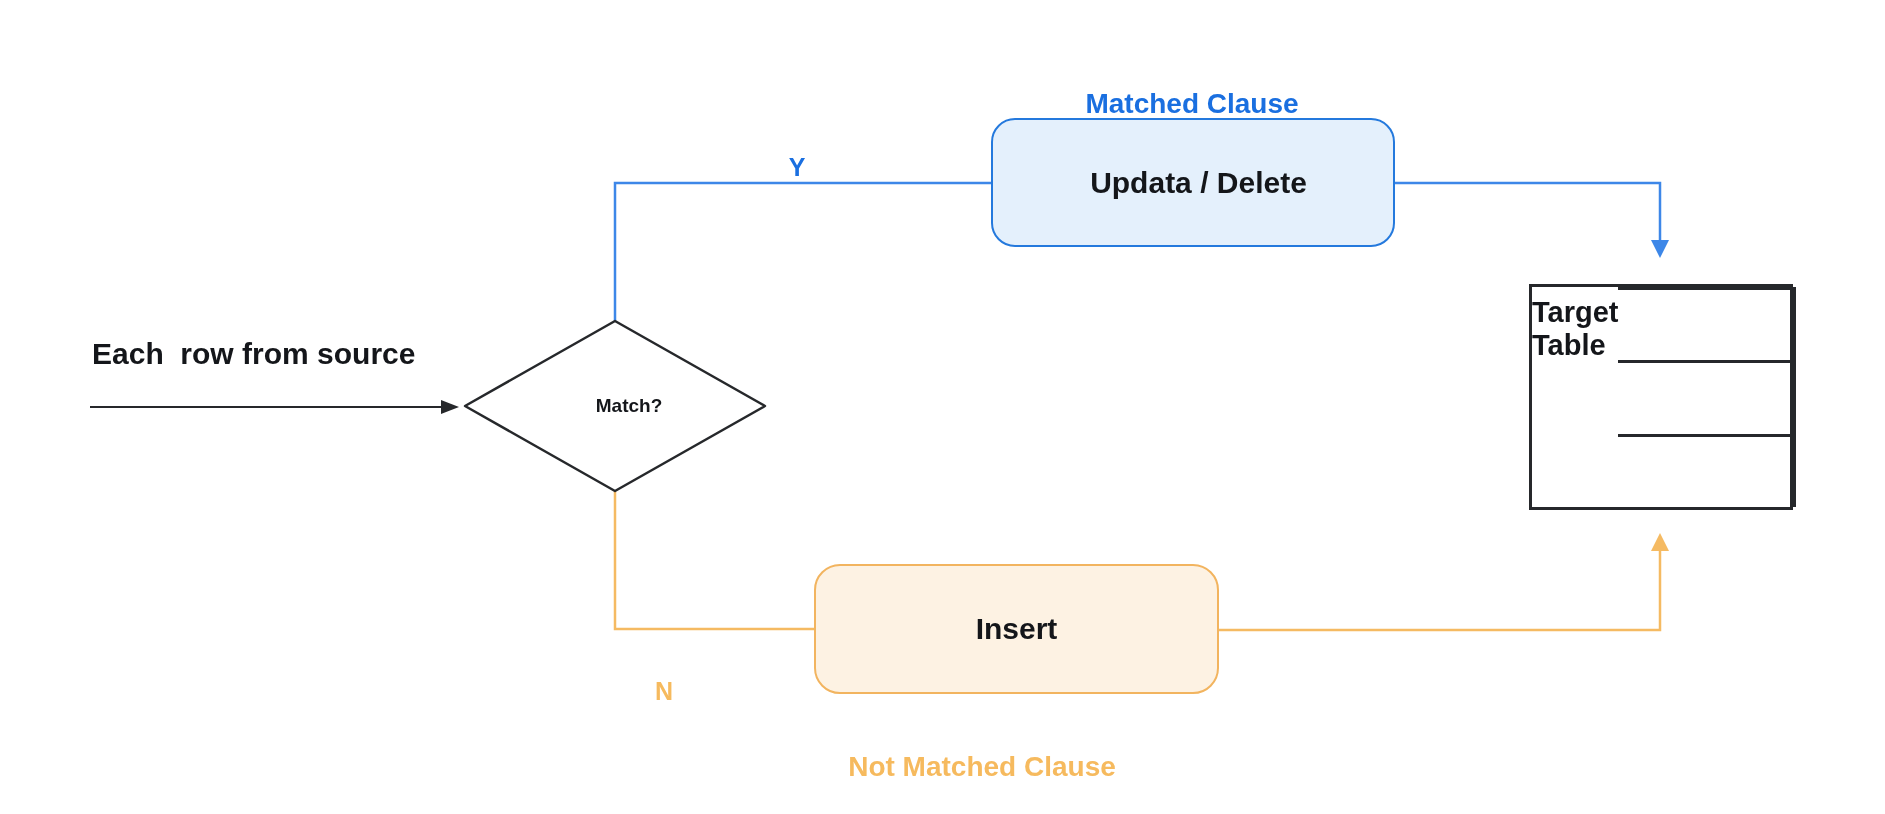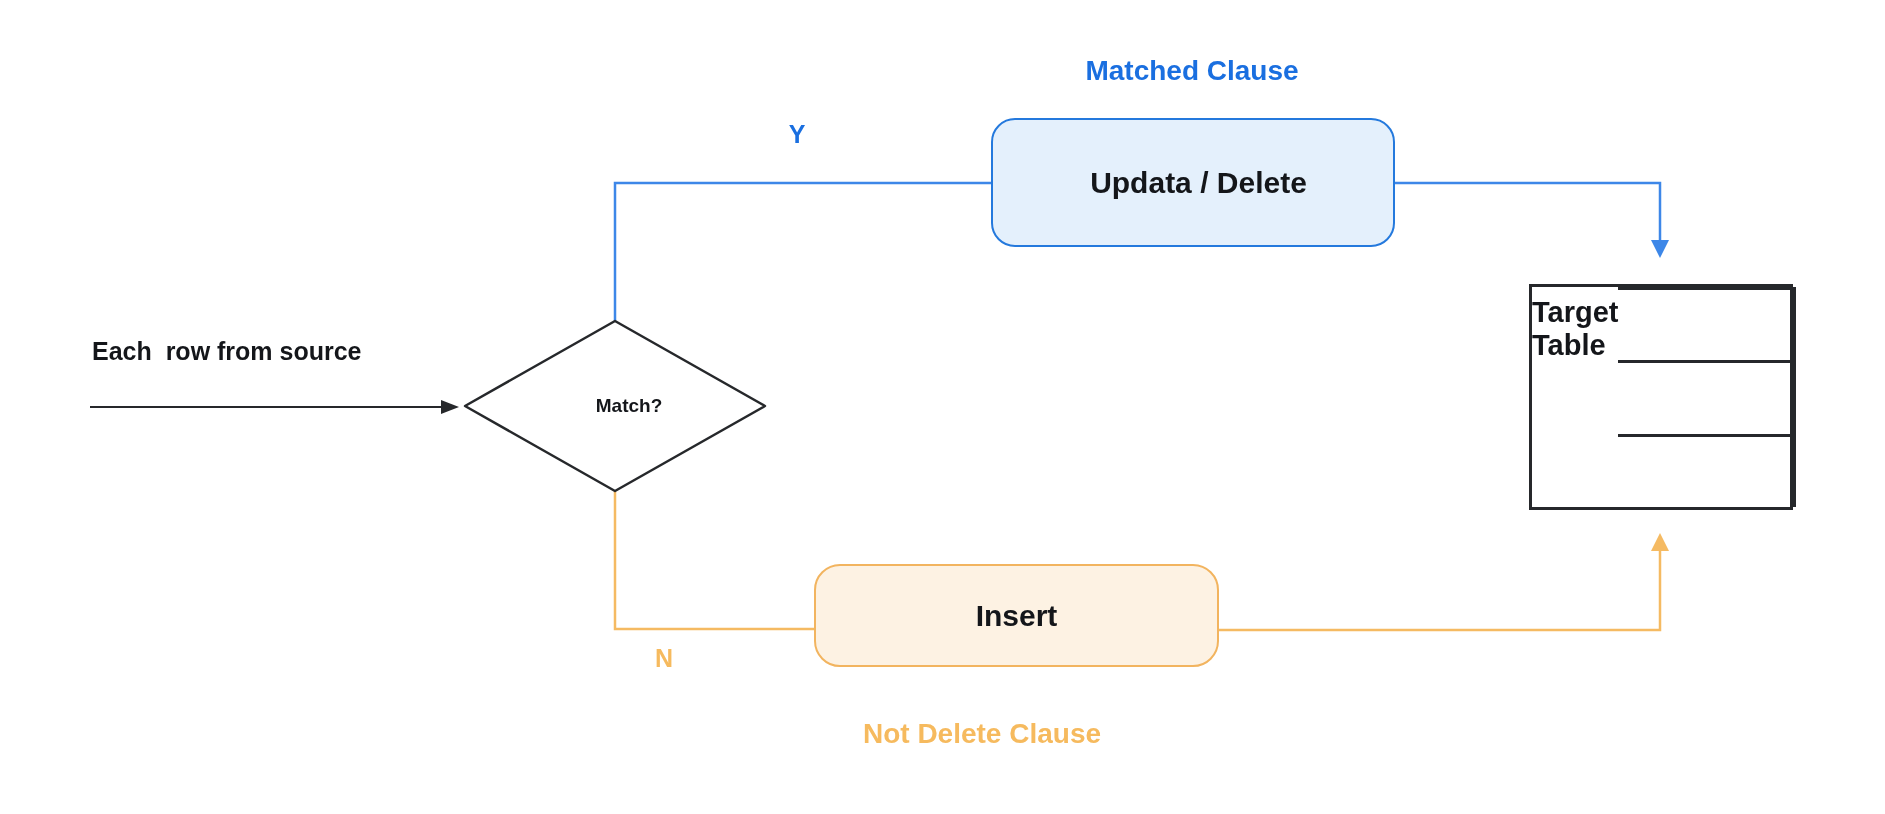--- a/index.html
+++ b/index.html
@@ -23,34 +23,34 @@
   .conn{fill:none;stroke-width:2.5;stroke-linecap:butt;stroke-linejoin:miter;}
   .conn.blue{stroke:var(--blue-line);}
   .conn.orange{stroke:var(--orange-line);}
   .conn.black{stroke:var(--ink);stroke-width:2;}
   .head.blue{fill:var(--blue-line);}
   .head.orange{fill:var(--orange-line);}
   .head.black{fill:var(--ink);}
   .diamond{fill:#ffffff;stroke:var(--ink);stroke-width:2.5;stroke-linejoin:round;}
 
   .label{position:absolute;font-weight:700;color:var(--text);white-space:pre;}
-  .label.center{transform:translateX(-50%);}
+  .label.center{transform:translateX(-50%);margin-top:33px;}
   .blue-label{color:var(--blue-text);}
   .orange-label{color:var(--orange-text);}
 
   .node{
     position:absolute;display:flex;align-items:center;justify-content:center;
     box-sizing:border-box;font-weight:700;font-size:30px;color:var(--text);
   }
   .node.matched{
     left:991px;top:118px;width:404px;height:129px;
     background:var(--blue-fill);border:2.5px solid var(--blue-border);border-radius:24px;padding-left:11px;
   }
   .node.notmatched{
-    left:814px;top:564px;width:405px;height:103px;
+    left:814px;top:564px;width:405px;height:130px;
     background:var(--orange-fill);border:2.5px solid var(--orange-border);border-radius:26px;
   }
   .decision-label{
     position:absolute;left:629px;top:406px;transform:translate(-50%,-50%);
     font-weight:700;font-size:19px;color:var(--text);
   }
 
   .ttable{
     position:absolute;left:1529px;top:284px;width:264px;height:226px;
     box-sizing:border-box;border:3px solid var(--ink);background:#fff;
@@ -59,21 +59,21 @@
   .tt-header{
     height:83px;flex:0 0 83px;display:flex;align-items:center;justify-content:center;
     font-weight:700;font-size:29px;color:var(--text);
   }
   .tt-body{
     flex:1;display:grid;grid-template-columns:175px 1fr;grid-auto-rows:1fr;
   }
   .tt-cell{border-top:3px solid var(--ink);box-sizing:border-box;}
   .tt-cell:nth-child(even){border-left:3px solid var(--ink);}
 
-  .fs30{font-size:25px;}
+  .fs30{font-size:30px;}
   .fs28{font-size:28px;}
   .fs25{font-size:25px;}
 </style>
 </head>
 <body>
 
 <div class="canvas">
 
   <svg class="layer" viewBox="0 0 1885 814">
 
@@ -104,21 +104,21 @@
   <div class="label center blue-label fs28" style="left:1192px;top:55px;">Matched Clause</div>
 
   <div class="node matched">
     <span>Updata / Delete</span>
   </div>
 
   <div class="node notmatched">
     <span>Insert</span>
   </div>
 
-  <div class="label center orange-label fs28" style="left:982px;top:718px;">Not Delete Clause</div>
+  <div class="label center orange-label fs28" style="left:982px;top:718px;">Not Matched Clause</div>
 
   <div class="ttable">
     <div class="tt-header">Target Table</div>
     <div class="tt-body">
         <div class="tt-cell"></div>
         <div class="tt-cell"></div>
         <div class="tt-cell"></div>
         <div class="tt-cell"></div>
         <div class="tt-cell"></div>
         <div class="tt-cell"></div>

